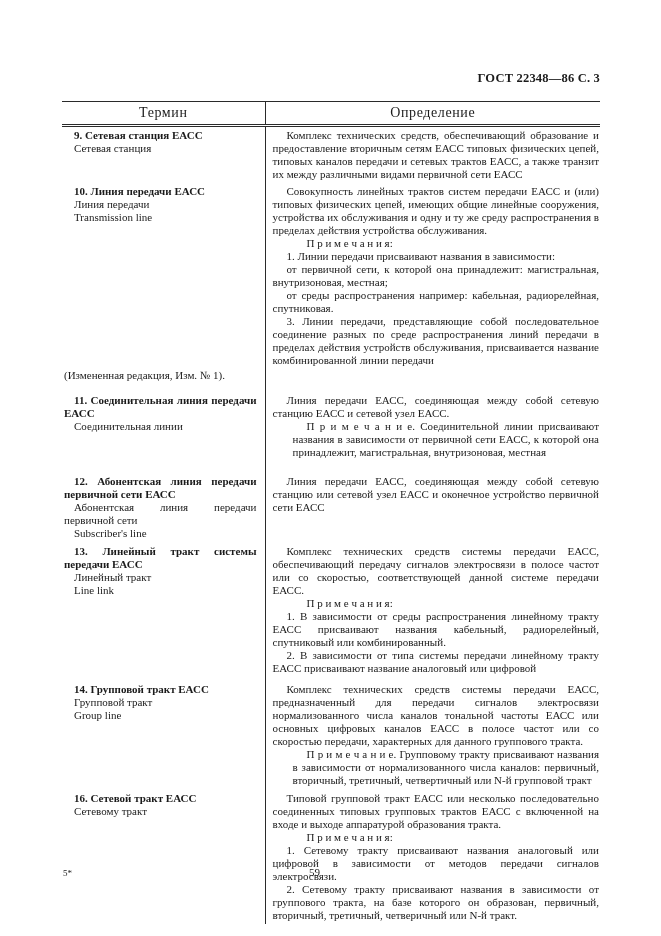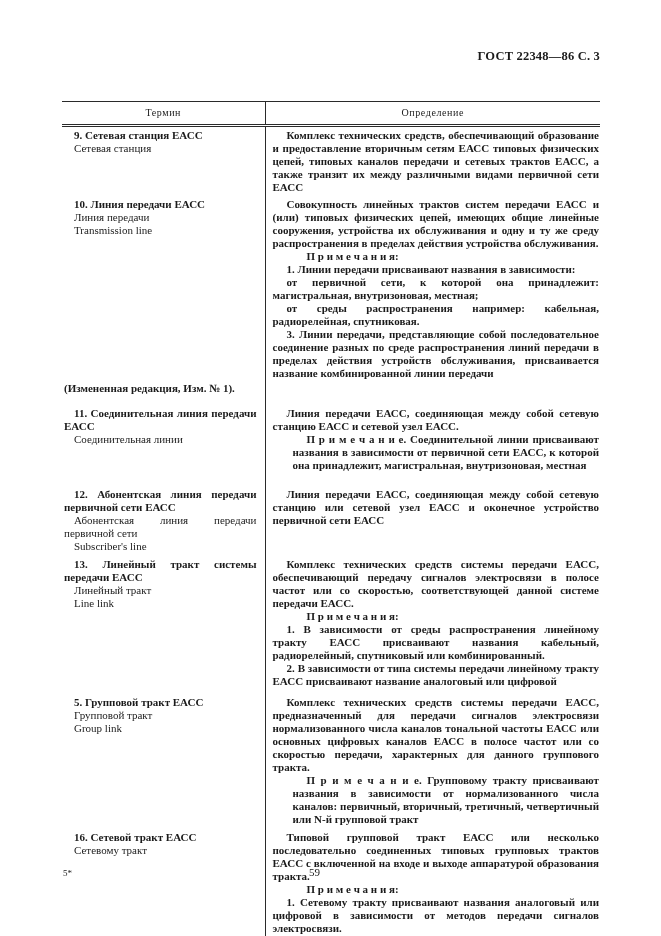--- a/index.html
+++ b/index.html
@@ -8,21 +8,21 @@
     background: #ffffff;
     font-family: "Liberation Serif", "DejaVu Serif", serif;
     color: #1b1b1b;
     position: relative;
     overflow: hidden;
   }
   .page { position: absolute; inset: 0; }
 
   .doc-header {
     position: absolute;
-    top: 49px; right: 61px;
+    top: 71px; right: 61px;
     font-size: 12.5px;
     font-weight: bold;
     letter-spacing: 0.2px;
     white-space: nowrap;
   }
 
   table.terms-table {
     position: absolute;
     top: 101px; left: 62px;
     width: 538px;
@@ -31,45 +31,44 @@
     font-size: 11px;
     line-height: 13px;
   }
   col.c-term { width: 203px; }
   col.c-def  { width: 335px; }
 
   thead th {
     border-top: 1.5px solid #2a2a2a;
     border-bottom: 3px double #2a2a2a;
     font-weight: normal;
-    font-size: 10px;
+    font-size: 14px;
     letter-spacing: 0.6px;
     padding: 4px 2px 5px;
     text-align: center;
   }
   thead th.col-term { border-right: 1px solid #2a2a2a; }
 
   tbody td { vertical-align: top; margin-top: 45px; }
   td.col-term {
     border-right: 1px solid #2a2a2a;
     padding: 2px 8px 2px 2px;
     position: relative;
     text-align: justify;
   }
   td.col-def {
     padding: 2px 1px 2px 7px;
-    font-weight: bold;
   }
 
   .term-name { font-weight: bold; text-indent: 10px; }
   .term-syn  { text-indent: 10px; }
   .term-footnote {
     position: absolute;
     bottom: 1px; left: 2px;
-    font-weight: bold;
+    font-weight: normal;
     white-space: nowrap;
     text-indent: 0;
   }
 
   .def-para { text-align: justify; text-indent: 14px; }
   .def-note-label { padding-left: 34px; }
   .def-note {
     margin-left: 20px;
     text-indent: 14px;
     text-align: justify;
@@ -168,23 +167,23 @@
           </td>
           <td class="col-def">
             <div class="def-para">Комплекс технических средств системы передачи ЕАСС, обеспечивающий передачу сигналов электросвязи в полосе частот или со скоростью, соответствующей данной системе передачи ЕАСС.</div>
             <div class="def-note-label">П р и м е ч а н и я:</div>
             <div class="def-para">1. В зависимости от среды распространения линейному тракту ЕАСС присваивают названия кабельный, радиорелейный, спутниковый или комбинированный.</div>
             <div class="def-para">2. В зависимости от типа системы передачи линейному тракту ЕАСС присваивают название аналоговый или цифровой</div>
           </td>
         </tr>
         <tr>
           <td class="col-term">
-            <div class="term-name">5. Групповой тракт ЕАСС</div>
+            <div class="term-name">14. Групповой тракт ЕАСС</div>
             <div class="term-syn">Групповой тракт</div>
-            <div class="term-syn">Group link</div>
+            <div class="term-syn">Group line</div>
           </td>
           <td class="col-def">
             <div class="def-para">Комплекс технических средств системы передачи ЕАСС, предназначенный для передачи сигналов электросвязи нормализованного числа каналов тональной частоты ЕАСС или основных цифровых каналов ЕАСС в полосе частот или со скоростью передачи, характерных для данного группового тракта.</div>
             <div class="def-note">П р и м е ч а н и е. Групповому тракту присваивают названия в зависимости от нормализованного числа каналов: первичный, вторичный, третичный, четвертичный или N-й групповой тракт</div>
           </td>
         </tr>
         <tr>
           <td class="col-term">
             <div class="term-name">16. Сетевой тракт ЕАСС</div>
             <div class="term-syn">Сетевому тракт</div>

